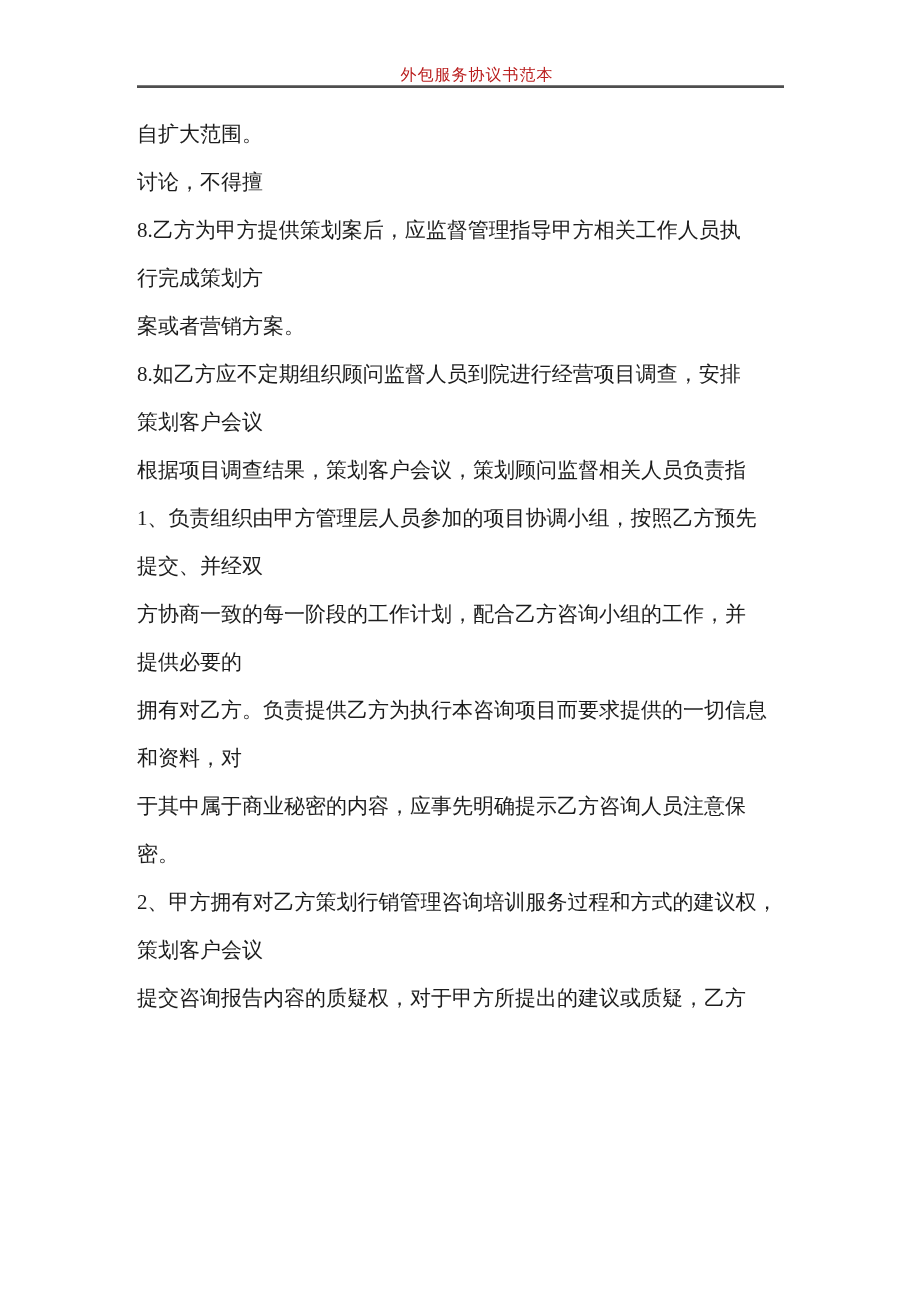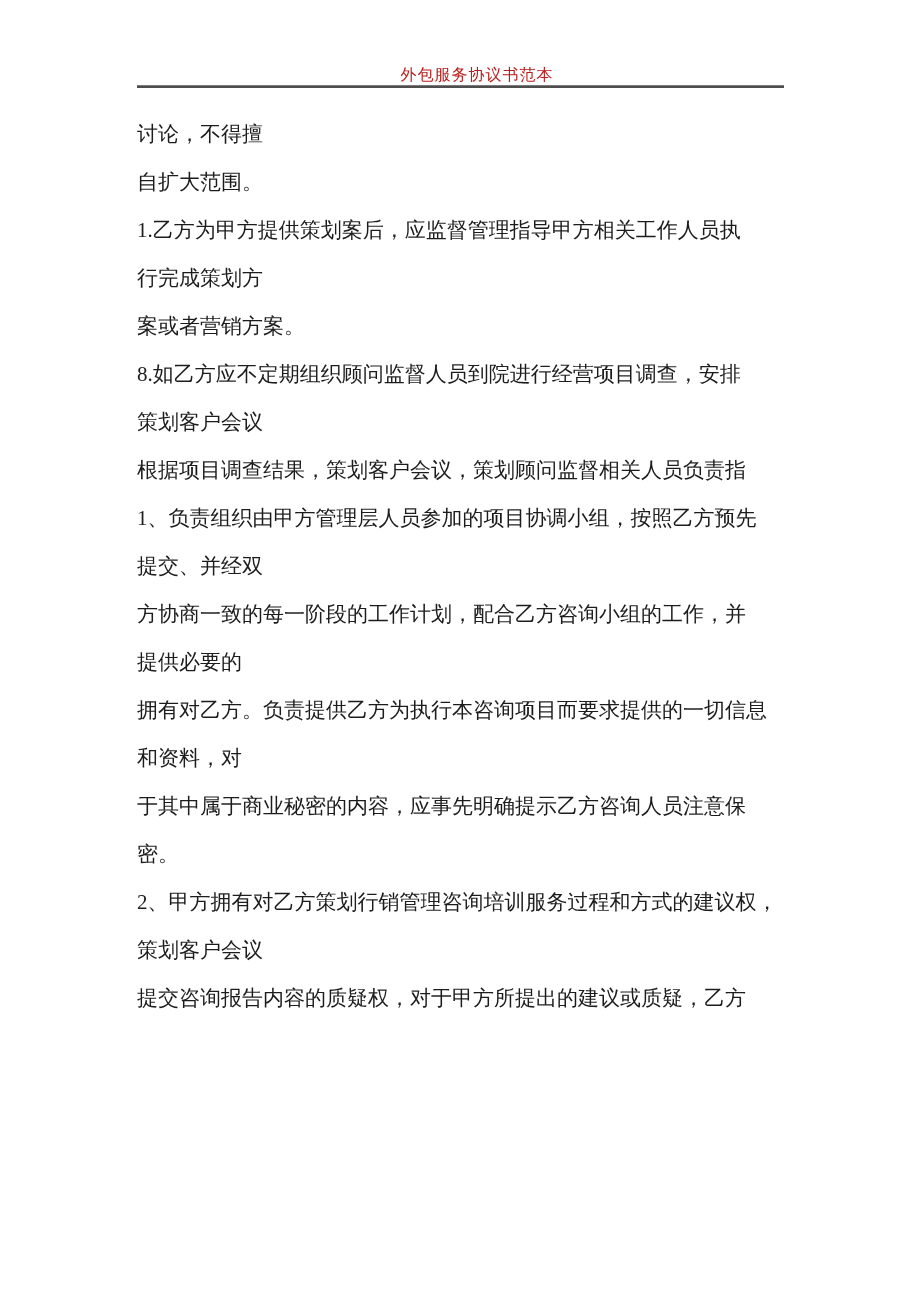--- a/index.html
+++ b/index.html
@@ -57,23 +57,23 @@
 </head>
 <body>
 
 <div class="page">
 
   <div class="header-title">外包服务协议书范本</div>
 
   <div class="header-rule"></div>
 
   <div class="doc-body">
+    <p class="line">自扩大范围。</p>
     <p class="line">讨论，不得擅</p>
-    <p class="line">自扩大范围。</p>
-    <p class="line">1.乙方为甲方提供策划案后，应监督管理指导甲方相关工作人员执</p>
+    <p class="line">8.乙方为甲方提供策划案后，应监督管理指导甲方相关工作人员执</p>
     <p class="line">行完成策划方</p>
     <p class="line">案或者营销方案。</p>
     <p class="line">8.如乙方应不定期组织顾问监督人员到院进行经营项目调查，安排</p>
     <p class="line">策划客户会议</p>
     <p class="line">根据项目调查结果，策划客户会议，策划顾问监督相关人员负责指</p>
     <p class="line">1、负责组织由甲方管理层人员参加的项目协调小组，按照乙方预先</p>
     <p class="line">提交、并经双</p>
     <p class="line">方协商一致的每一阶段的工作计划，配合乙方咨询小组的工作，并</p>
     <p class="line">提供必要的</p>
     <p class="line">拥有对乙方。负责提供乙方为执行本咨询项目而要求提供的一切信息</p>

